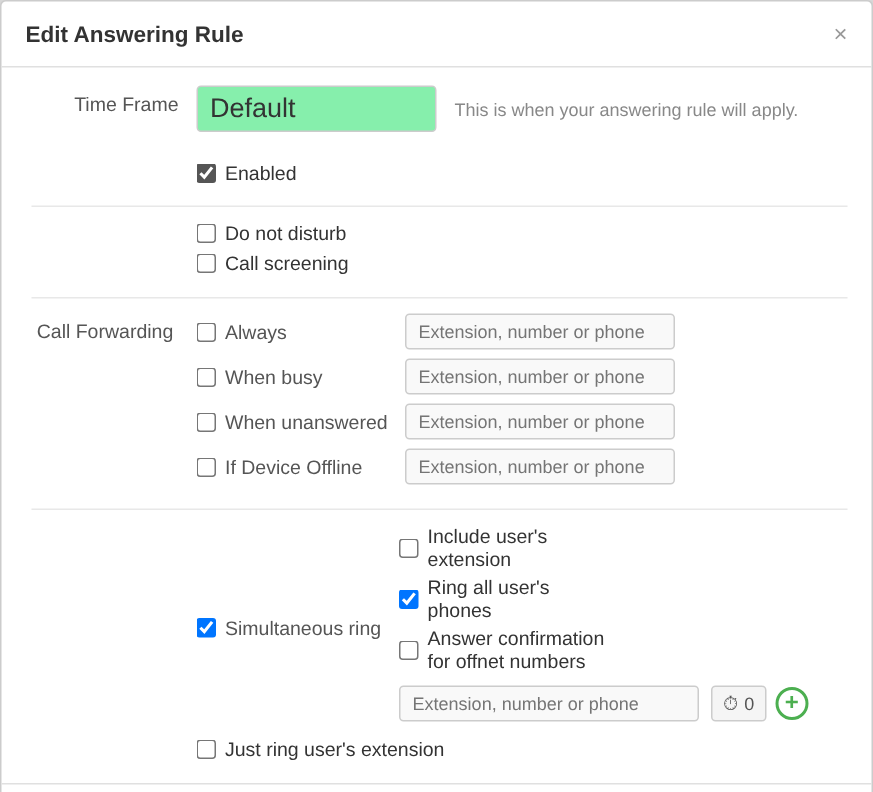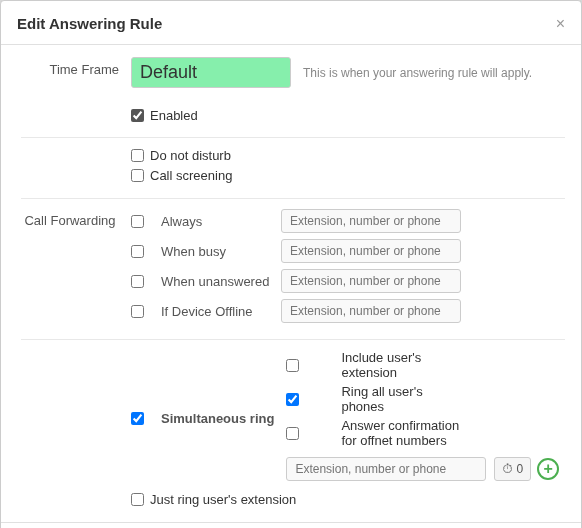--- a/index.html
+++ b/index.html
@@ -100,21 +100,20 @@
       margin-right: 6px;
       width: 13px;
       height: 13px;
       cursor: pointer;
     }
     .call-forward-row label {
       width: 120px;
       color: #555;
       font-size: 13px;
       cursor: pointer;
-      margin-left: 11px;
     }
     .enabled-row {
       display: flex;
       align-items: center;
       margin-top: 20px;
       margin-bottom: 4px;
     }
     .enabled-row input[type="checkbox"] {
       margin-right: 6px;
       width: 13px;
@@ -143,21 +142,20 @@
     }
     .timeframe-hint {
       margin-left: 12px;
       color: #888;
       font-size: 12px;
     }
     .sim-ring-option-row {
       display: flex;
       align-items: center;
       margin-bottom: 4px;
-      gap: 25px;
     }
     .sim-ring-option-row input[type="checkbox"] {
       margin-right: 6px;
       width: 13px;
       height: 13px;
       cursor: pointer;
     }
     .sim-ring-option-row label {
       font-size: 13px;
       color: #333;
@@ -329,21 +327,21 @@
     </div>
 
     <hr class="section-divider">
 
     <div class="call-fwd-section">
       <div class="call-fwd-label"></div>
       <div class="call-fwd-options">
 
         <div class="call-forward-row">
           <input type="checkbox" id="simring-cb" checked="" style="">
-          <label for="simring-cb" style="width:auto;margin-right:12px;font-weight:bold;">Simultaneous ring</label>
+          <label for="simring-cb" style="width:auto;margin-right:12px;">Simultaneous ring</label>
           <div style="display:flex;flex-direction:column;">
             <div class="sim-ring-option-row">
               <input type="checkbox" id="incl-ext-cb" style="">
               <label for="incl-ext-cb">Include user's extension</label>
             </div>
             <div class="sim-ring-option-row">
               <input type="checkbox" id="ring-all-cb" checked="" style="">
               <label for="ring-all-cb">Ring all user's phones</label>
             </div>
             <div class="sim-ring-option-row">

